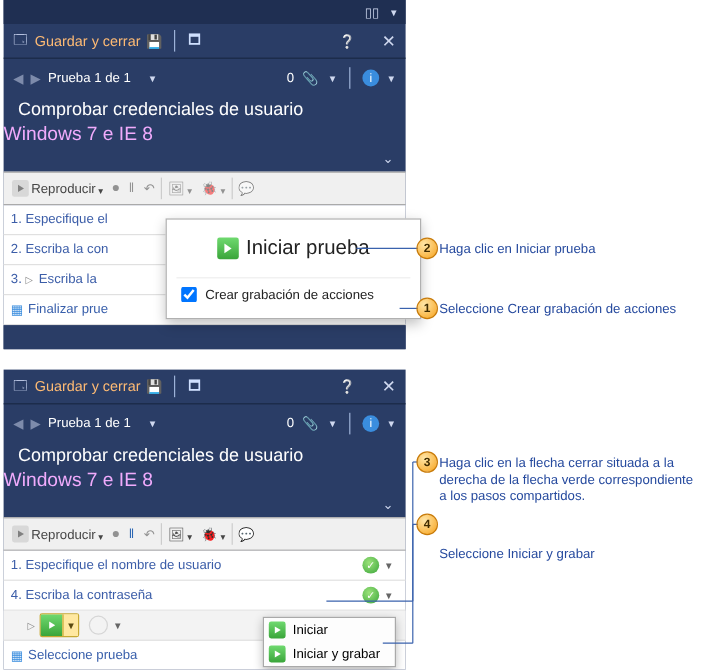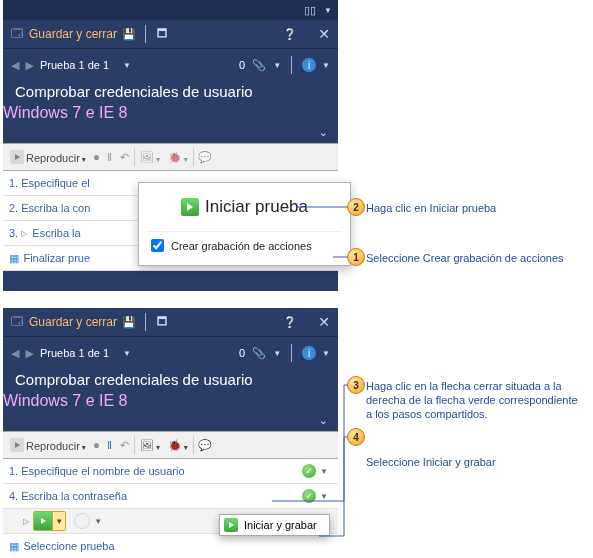--- a/index.html
+++ b/index.html
@@ -196,20 +196,24 @@
       <div class="step finish">
           <span style="color:#3a8dde; padding-right:4px;">▦</span>
           <span class="flex">Seleccione prueba</span>
         </div>
     </div>
   </div>
 
   <div class="menu" style="left:219px; top:514px;">
     <div class="mitem">
         <span class="sm-play"></span>
+        <span>Iniciar</span>
+      </div>
+    <div class="mitem">
+        <span class="sm-play"></span>
         <span>Iniciar y grabar</span>
       </div>
   </div>
 
   <svg class="lines" width="593" height="558">
     <line x1="297" y1="207" x2="355" y2="207" stroke="#3a62ad" stroke-width="1"></line>
     <line x1="333" y1="257" x2="355" y2="257" stroke="#3a62ad" stroke-width="1"></line>
     <line x1="272" y1="501" x2="344" y2="501" stroke="#3a62ad" stroke-width="1"></line>
     <line x1="344" y1="501" x2="344" y2="385" stroke="#3a62ad" stroke-width="1"></line>
     <line x1="344" y1="385" x2="354" y2="385" stroke="#3a62ad" stroke-width="1"></line>

